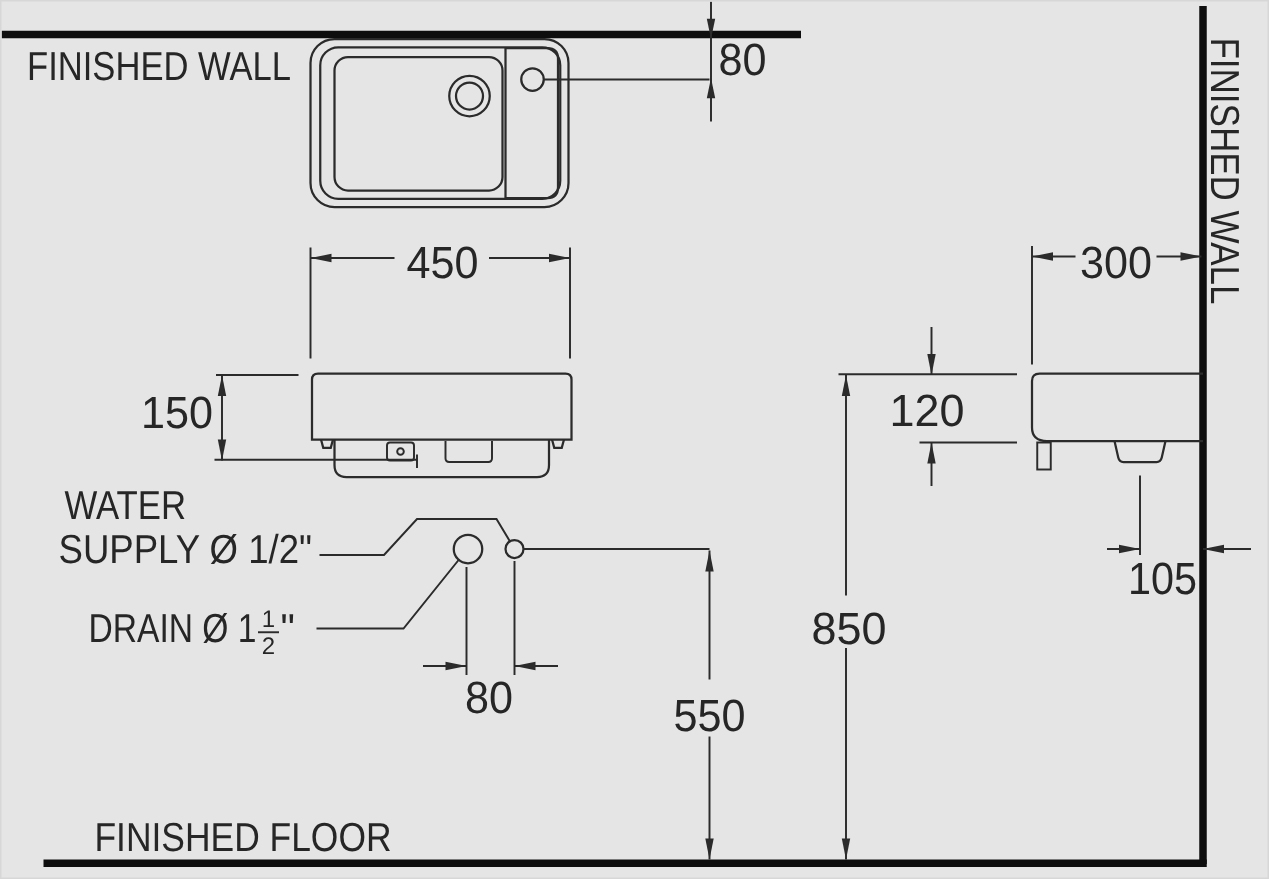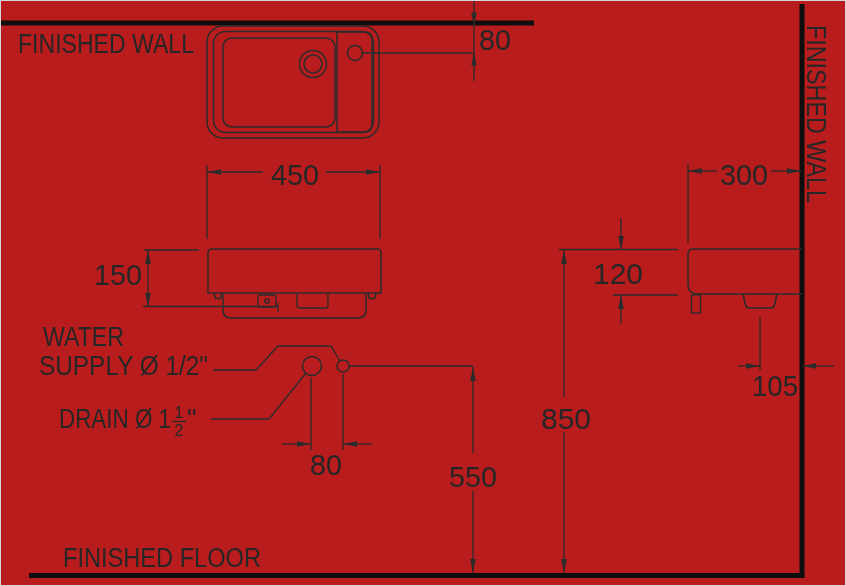--- a/index.html
+++ b/index.html
@@ -1,16 +1,16 @@
 <!DOCTYPE html>
 <html><head>
 <meta charset="utf-8">
 <style>
   html,body{margin:0;padding:0;background:#fff;}
-  .page{position:relative;width:846px;height:586px;background:#b91c1c;border:1px solid #d7d7d7;box-sizing:border-box;overflow:hidden;}
+  .page{position:relative;width:846px;height:586px;background:#e5e5e5;border:1px solid #d7d7d7;box-sizing:border-box;overflow:hidden;}
   svg{position:absolute;left:0;top:0;}
   text{fill:#262626;font-family:"Liberation Sans",sans-serif;}
   .dim{font-size:30px;}
   .lbl{font-size:27px;}
   .frac{font-size:16px;}
   .ln{stroke:#2b2b2b;stroke-width:1.5;fill:none;}
   .thin{stroke:#2b2b2b;stroke-width:1.3;fill:none;}
   .wall{stroke:#0e0e0e;stroke-width:5;fill:none;}
   .arr{fill:#2b2b2b;stroke:none;}
 </style>

